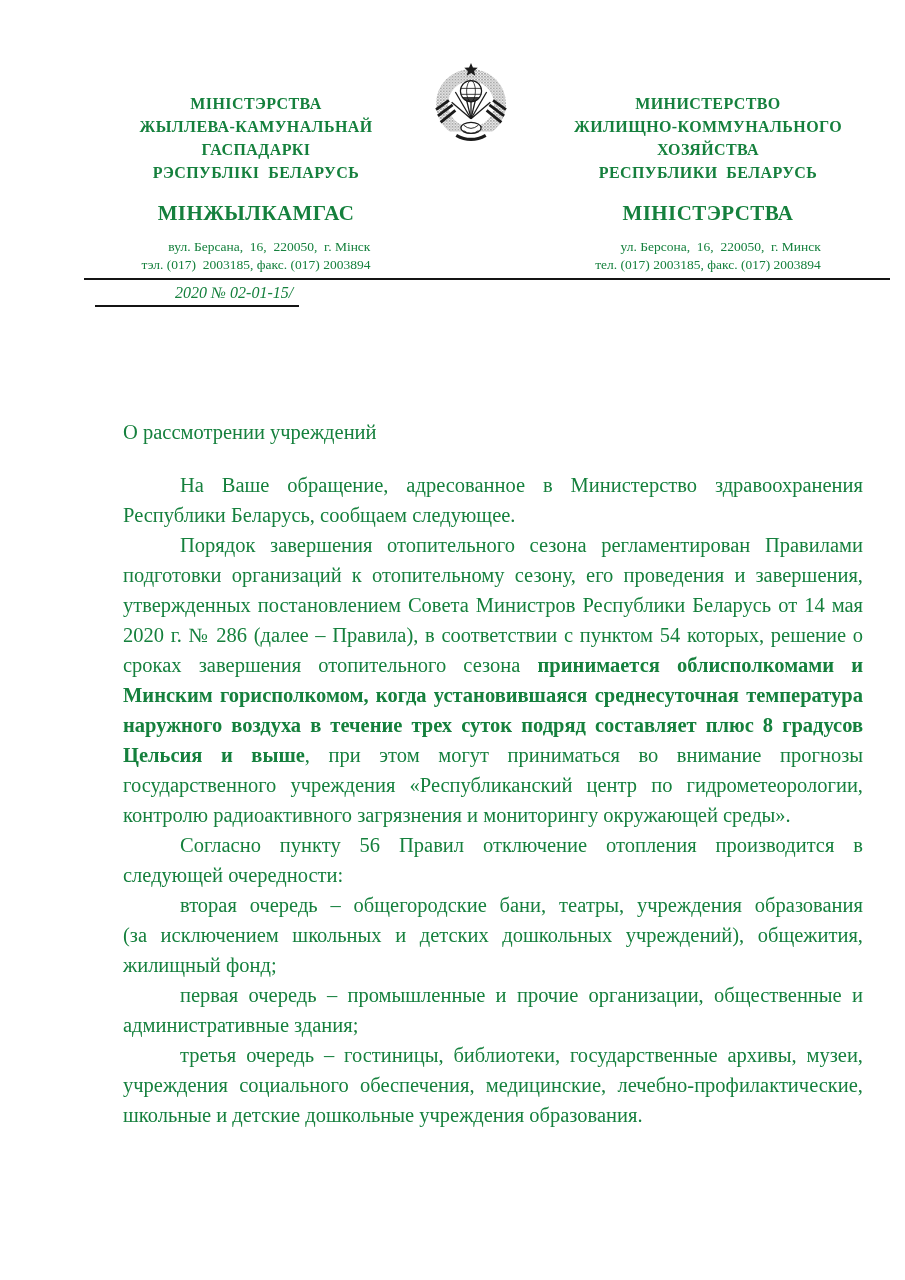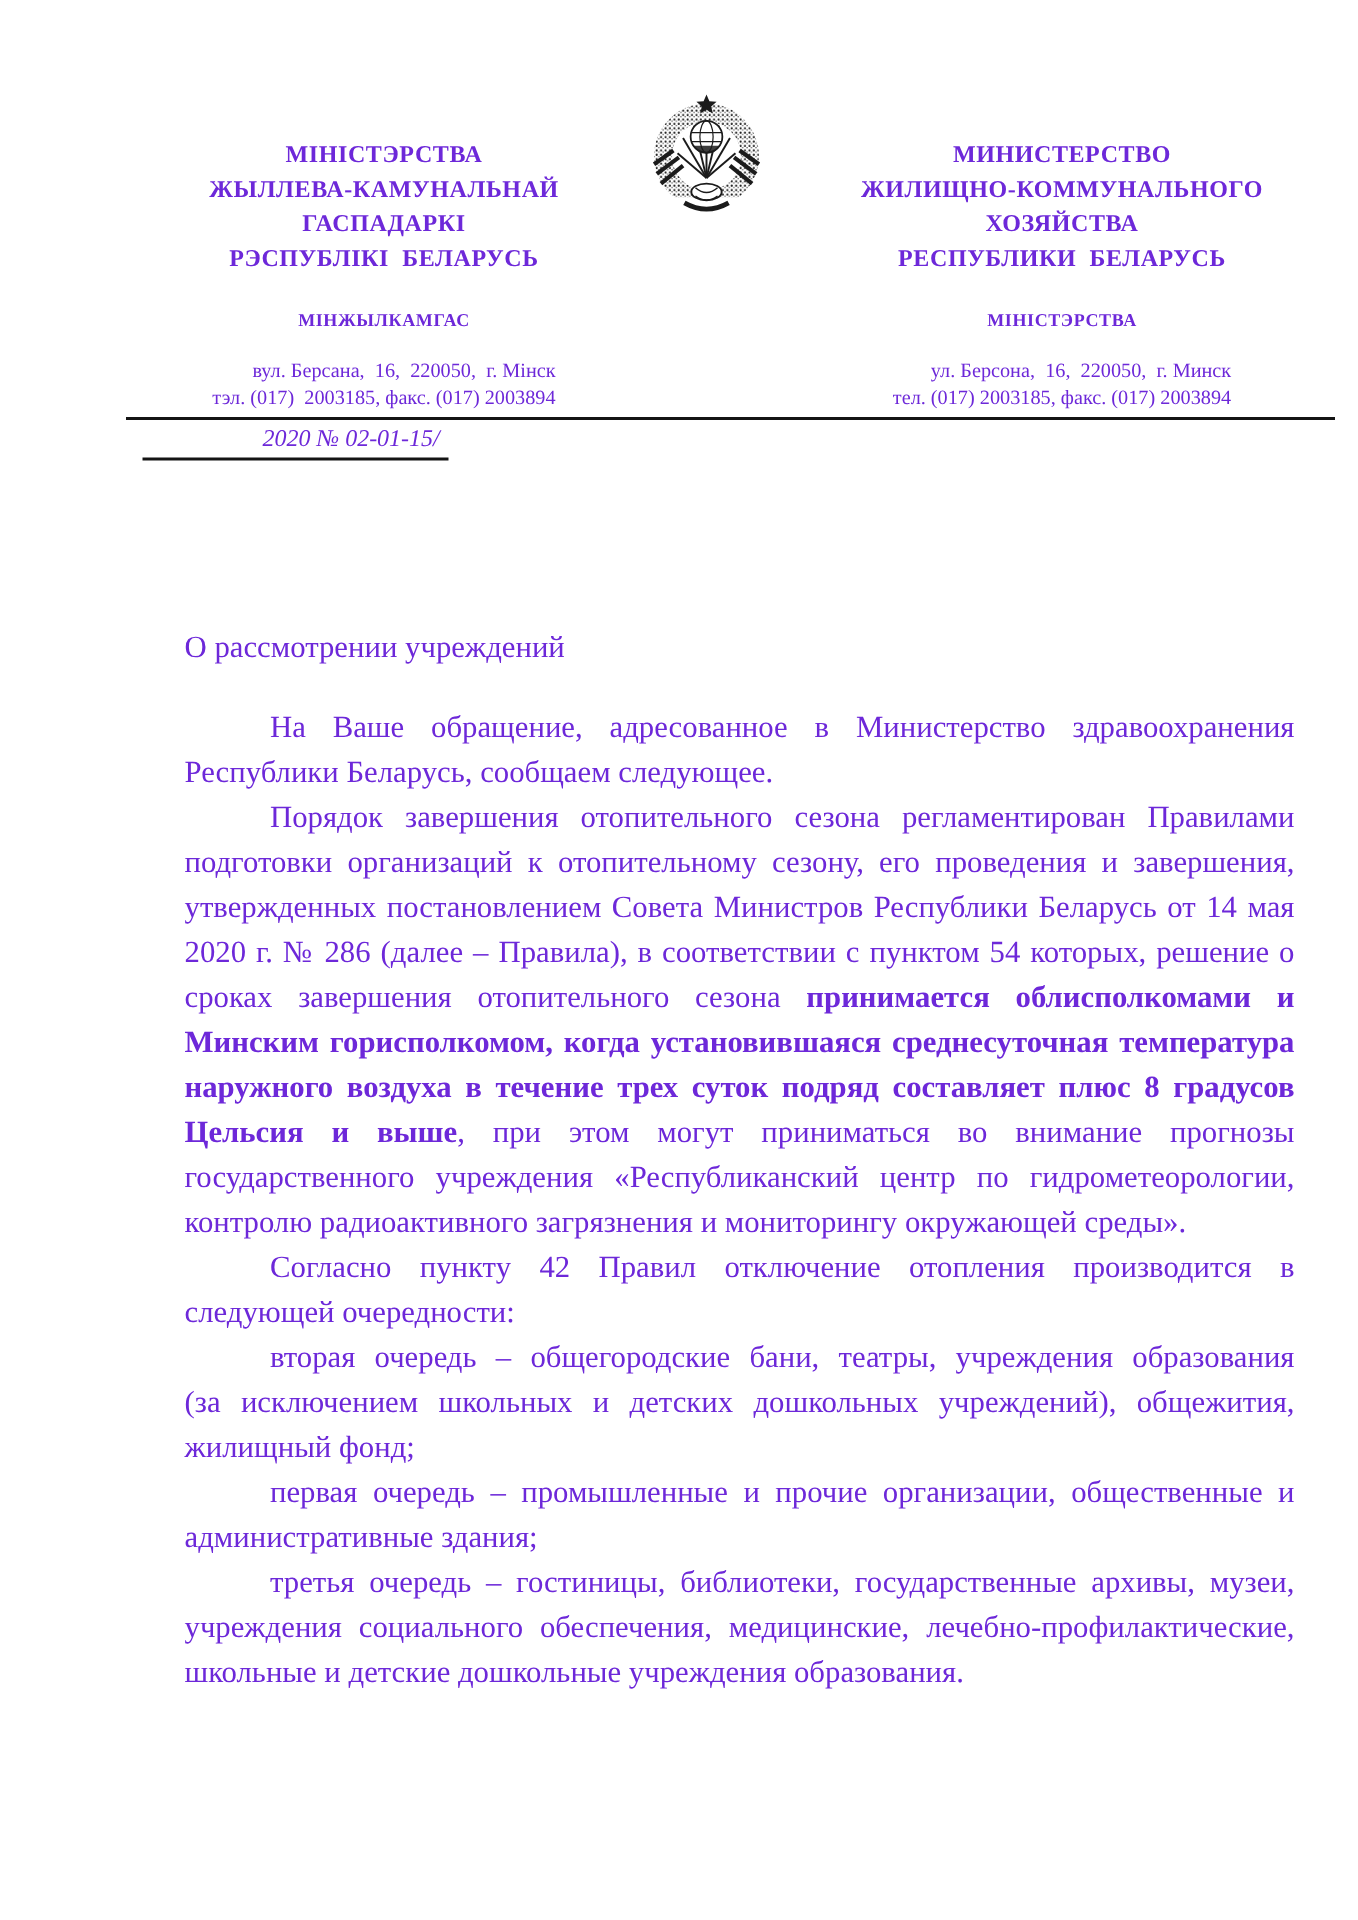--- a/index.html
+++ b/index.html
@@ -2,21 +2,21 @@
 <html><head>
 <meta charset="utf-8">
 <title>Letter</title>
 <style>
   html, body { margin: 0; padding: 0; background: #ffffff; }
   .page {
     position: relative;
     width: 905px;
     height: 1280px;
     background: #ffffff;
-    color: #6d28d9;
+    color: #15803d;
     font-family: "Liberation Serif", "DejaVu Serif", serif;
     overflow: hidden;
   }
   .letterhead {
     position: absolute;
     top: 92px;
     left: 96px;
     width: 794px;
     display: flex;
   }
@@ -31,21 +31,21 @@
   .emblem-wrap svg { margin-top: -34px; }
   .ministry-name {
     font-weight: bold;
     font-size: 16px;
     line-height: 23px;
     white-space: pre-line;
     letter-spacing: 0.4px;
   }
   .short-name {
     font-weight: bold;
-    font-size: 12px;
+    font-size: 21px;
     line-height: 22px;
     margin-top: 18px;
     letter-spacing: 0.4px;
   }
   .address-block { margin-top: 14px; }
   .address-inner {
     display: inline-block;
     text-align: right;
     font-size: 13.5px;
     line-height: 18px;
@@ -171,21 +171,21 @@
   <div class="subject">О рассмотрении учреждений</div>
 
   <div class="body-text">
     <p class="para">
       <span>На Ваше обращение, адресованное в Министерство здравоохранения Республики Беларусь, сообщаем следующее.</span>
     </p>
     <p class="para">
       <span>Порядок завершения отопительного сезона регламентирован Правилами подготовки организаций к отопительному сезону, его проведения и завершения, утвержденных постановлением Совета Министров Республики Беларусь от 14 мая 2020 г. № 286 (далее – Правила), в соответствии с пунктом 54 которых, решение о сроках завершения отопительного сезона </span><span class="seg-bold">принимается облисполкомами и Минским горисполкомом, когда установившаяся среднесуточная температура наружного воздуха в течение трех суток подряд составляет плюс 8 градусов Цельсия и выше</span><span>, при этом могут приниматься во внимание прогнозы государственного учреждения «Республиканский центр по гидрометеорологии, контролю радиоактивного загрязнения и мониторингу окружающей среды».</span>
     </p>
     <p class="para">
-      <span>Согласно пункту 42 Правил отключение отопления производится в следующей очередности:</span>
+      <span>Согласно пункту 56 Правил отключение отопления производится в следующей очередности:</span>
     </p>
     <p class="para">
       <span>вторая очередь –  общегородские бани, театры, учреждения образования (за&nbsp;исключением школьных и&nbsp;детских дошкольных учреждений), общежития, жилищный фонд;</span>
     </p>
     <p class="para">
       <span>первая очередь – промышленные и&nbsp;прочие организации, общественные и административные здания;</span>
     </p>
     <p class="para">
       <span>третья очередь – гостиницы, библиотеки, государственные архивы, музеи, учреждения социального обеспечения, медицинские, лечебно-профилактические, школьные и&nbsp;детские дошкольные учреждения образования.</span>
     </p>

